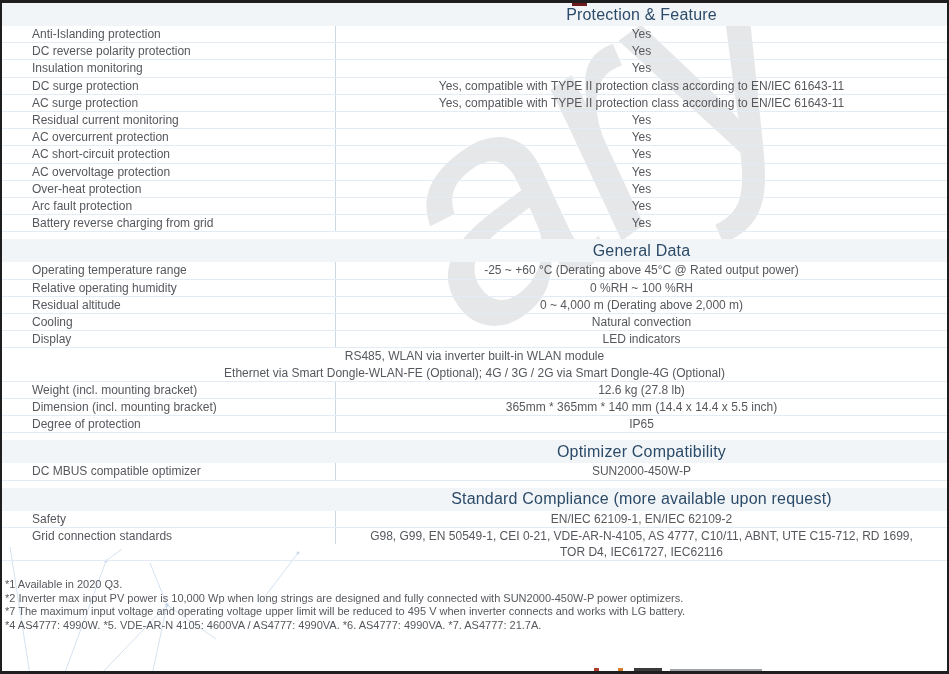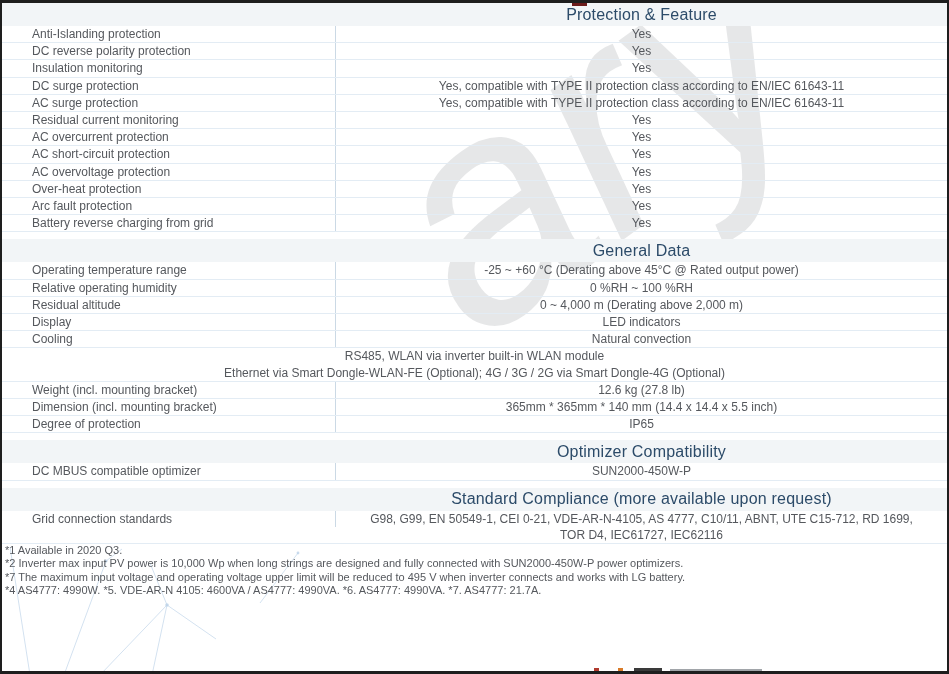--- a/index.html
+++ b/index.html
@@ -48,20 +48,21 @@
     display:flex;align-items:center;
   }
   .cell-value{
     flex:1;
     display:flex;align-items:center;justify-content:center;
     text-align:center;
     white-space:pre-line;
     padding:0 8px;
   }
   .footnotes{
+    margin-top:17px;
     padding-left:3px;
     color:var(--text);
     font-size:11px;line-height:13.4px;
   }
   
   .watermark{
     position:absolute;z-index:1;
     left:400px;top:-90px;width:600px;height:460px;
     font-size:310px;line-height:1;
     font-style:italic;
@@ -171,28 +172,28 @@
         </div>
         <div class="row">
           <div class="cell-label">Relative operating humidity</div>
           <div class="cell-value">0 %RH ~ 100 %RH</div>
         </div>
         <div class="row">
           <div class="cell-label">Residual altitude</div>
           <div class="cell-value">0 ~ 4,000 m (Derating above 2,000 m)</div>
         </div>
         <div class="row">
+          <div class="cell-label">Cooling</div>
+          <div class="cell-value">Natural convection</div>
+        </div>
+        <div class="row">
           <div class="cell-label">Display</div>
           <div class="cell-value">LED indicators</div>
         </div>
         <div class="row">
-          <div class="cell-label">Cooling</div>
-          <div class="cell-value">Natural convection</div>
-        </div>
-        <div class="row">
           <div class="cell-value">RS485, WLAN via inverter built-in WLAN module
 Ethernet via Smart Dongle-WLAN-FE (Optional); 4G / 3G / 2G via Smart Dongle-4G (Optional)</div>
         </div>
         <div class="row">
           <div class="cell-label">Weight (incl. mounting bracket)</div>
           <div class="cell-value">12.6 kg (27.8 lb)</div>
         </div>
         <div class="row">
           <div class="cell-label">Dimension (incl. mounting bracket)</div>
           <div class="cell-value">365mm * 365mm * 140 mm (14.4 x 14.4 x 5.5 inch)</div>
@@ -204,20 +205,24 @@
       </div>
       <div class="section">
         <div class="band">Optimizer Compatibility</div>
         <div class="row">
           <div class="cell-label">DC MBUS compatible optimizer</div>
           <div class="cell-value">SUN2000-450W-P</div>
         </div>
       </div>
       <div class="section">
         <div class="band">Standard Compliance (more available upon request)</div>
+        <div class="row">
+          <div class="cell-label">Safety</div>
+          <div class="cell-value">EN/IEC 62109-1, EN/IEC 62109-2</div>
+        </div>
         <div class="row">
           <div class="cell-label">Grid connection standards</div>
           <div class="cell-value">G98, G99, EN 50549-1, CEI 0-21, VDE-AR-N-4105, AS 4777, C10/11, ABNT, UTE C15-712, RD 1699,
 TOR D4, IEC61727, IEC62116</div>
         </div>
       </div>
     </div>
 
   <div class="footnotes content" id="footnotes">
       <div>*1 Available in 2020 Q3.</div>

